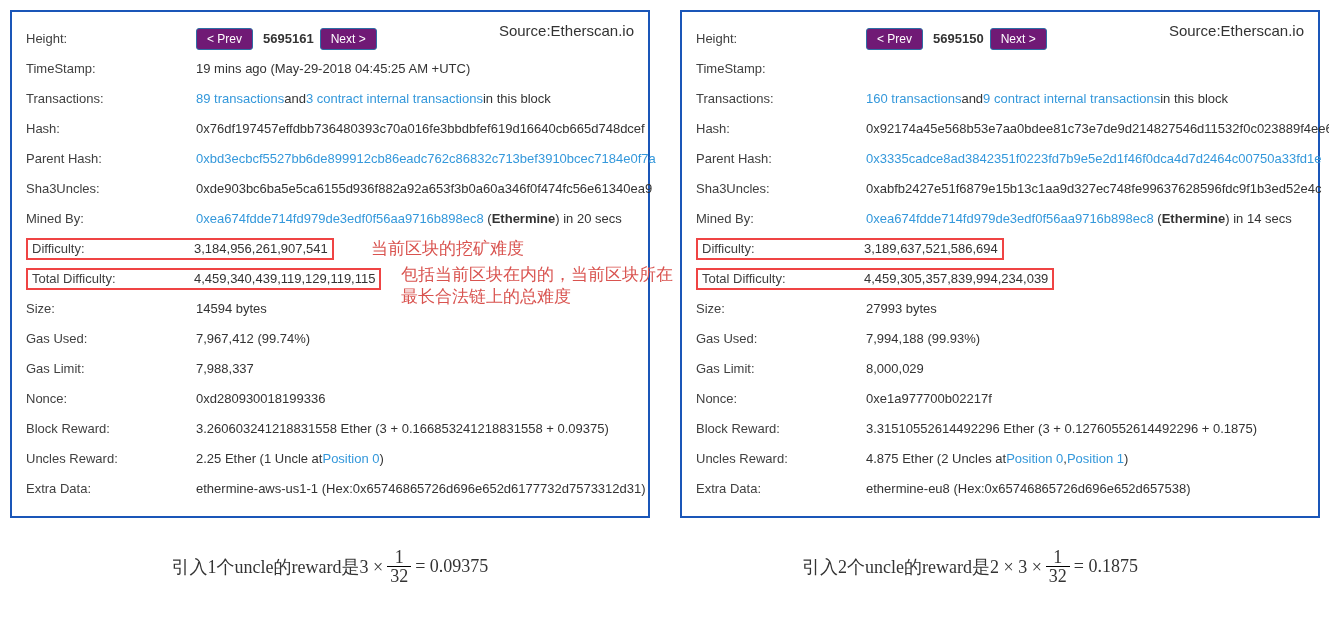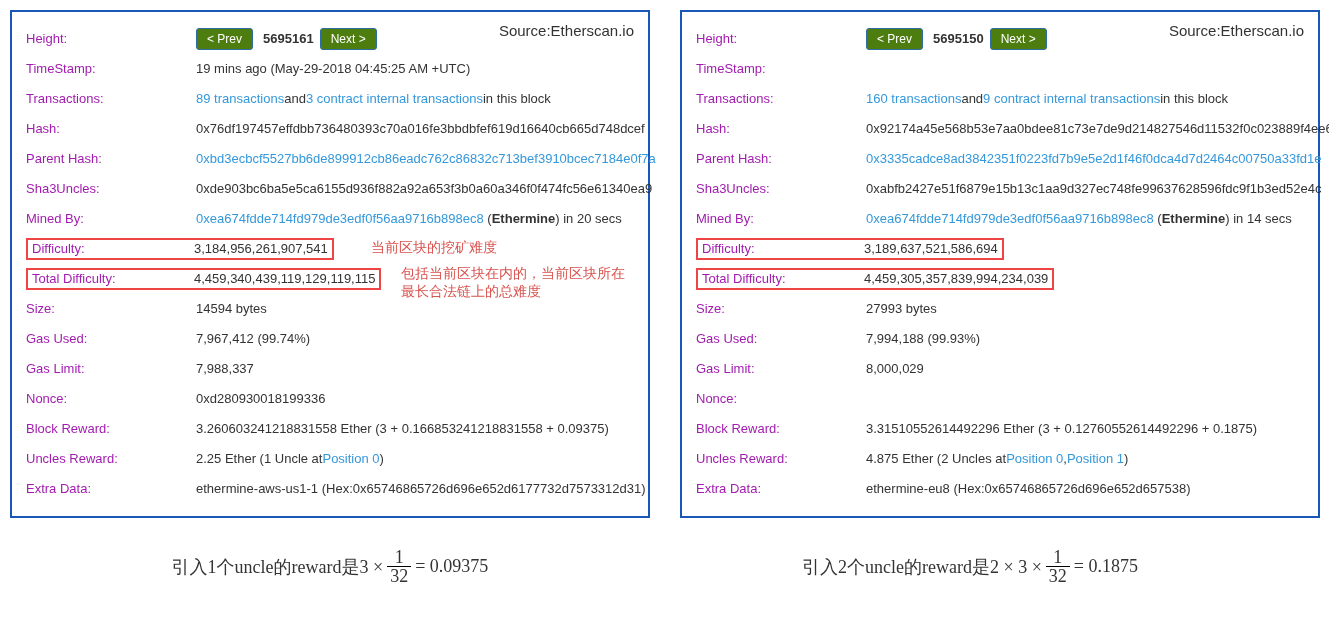--- a/index.html
+++ b/index.html
@@ -26,31 +26,31 @@
   .row {
     display: flex;
     align-items: center;
     min-height: 30px;
     line-height: 1.4;
     white-space: nowrap;
     position: relative;
   }
   .label {
     width: 170px;
-    color: #a21caf;
+    color: #404040;
     flex-shrink: 0;
   }
   .value {
     flex: 1;
     display: flex;
     align-items: center;
     flex-wrap: nowrap;
   }
   .btn {
-    background: #4d7c0f;
+    background: #701a75;
     color: #fff;
     border: 1px solid #2e6da4;
     padding: 3px 10px;
     font-size: 12px;
     cursor: pointer;
     border-radius: 3px;
     margin-right: 4px;
   }
   .block-num {
     font-weight: bold;
@@ -69,21 +69,21 @@
   }
   .boxed {
     border: 2px solid #ef4444;
     padding: 0 4px;
     display: inline-block;
   }
   .annot {
     position: absolute;
     color: #d9534f;
     font-family: "Microsoft YaHei", SimSun, sans-serif;
-    font-size: 14px;
+    font-size: 17px;
     line-height: 1.3;
   }
   .row-wrapper {
     position: relative;
   }
   .bold { font-weight: bold; }
   .formulas {
     display: flex;
     margin-top: 30px;
     font-family: "Times New Roman", serif;
@@ -302,20 +302,21 @@
       <div class="value">7,994,188 (99.93%)</div>
     </div>
 
     <div class="row">
       <div class="label">Gas Limit:</div>
       <div class="value">8,000,029</div>
     </div>
 
     <div class="row">
       <div class="label">Nonce:</div>
+      <div class="value">0xe1a977700b02217f</div>
     </div>
 
     <div class="row">
       <div class="label">Block Reward:</div>
       <div class="value">3.31510552614492296 Ether (3 + 0.12760552614492296 + 0.1875)</div>
     </div>
 
     <div class="row">
       <div class="label">Uncles Reward:</div>
       <div class="value">

